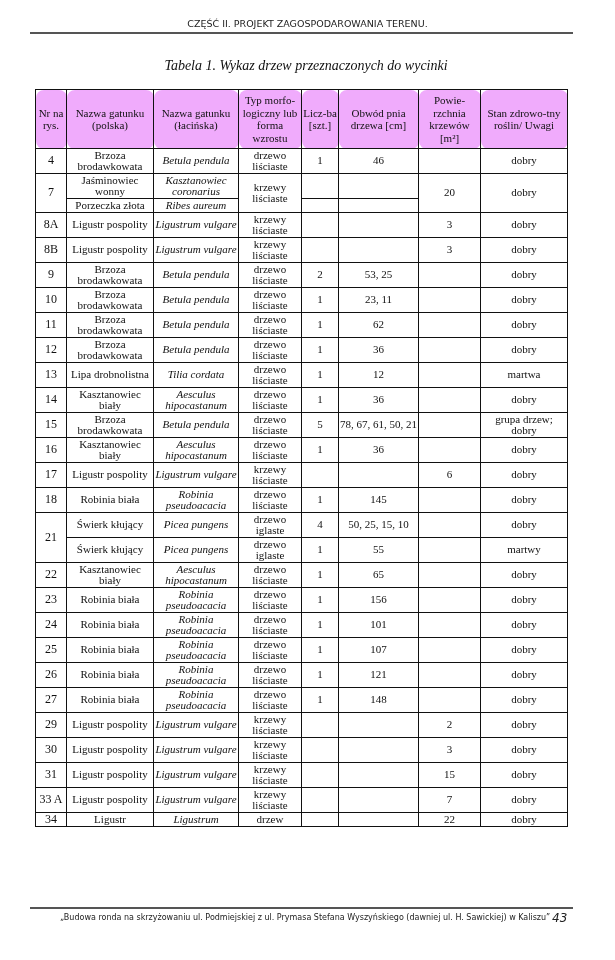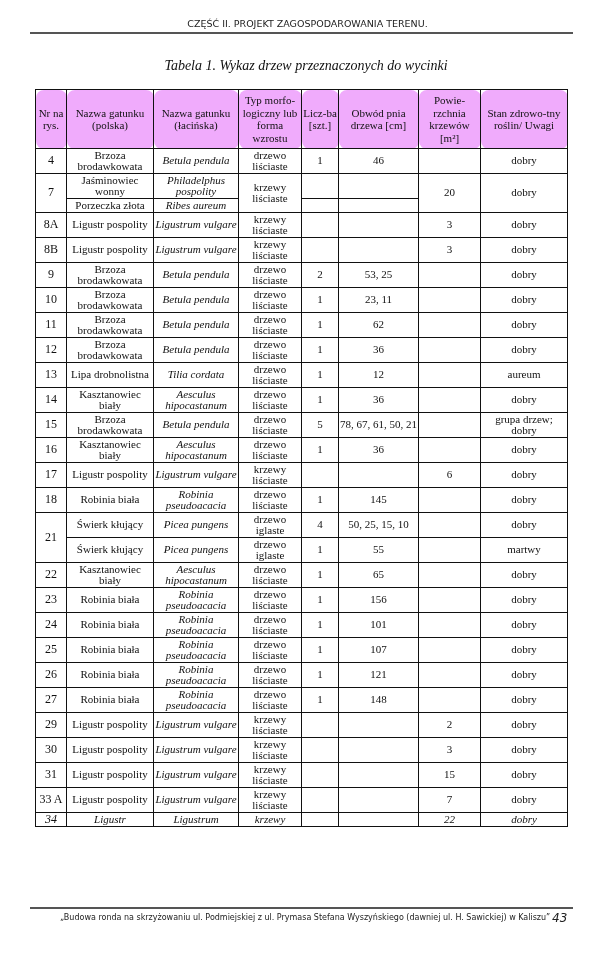--- a/index.html
+++ b/index.html
@@ -6,21 +6,21 @@
   body { width:615px; height:960px; position:relative; overflow:hidden; font-family:"Liberation Serif", serif; color:#111; }
   .hdr { position:absolute; left:0; top:18px; width:615px; text-align:center; font-family:"DejaVu Sans", sans-serif; font-size:9.5px; letter-spacing:0; color:#222; }
   .hdr-line { position:absolute; left:30px; top:32px; width:543px; height:2px; background:#555; }
   .caption { position:absolute; left:0; top:58px; width:572px; text-align:center; font-style:italic; font-size:14px; padding-left:40px; box-sizing:border-box; }
   table.trees { position:absolute; left:35px; top:89px; border-collapse:collapse; table-layout:fixed; width:532px; font-size:11px; line-height:11.5px; }
   table.trees th, table.trees td { border:1.5px solid #111; text-align:center; vertical-align:middle; padding:0 1px; overflow:hidden; }
   table.trees th { background:#f0abfc; font-weight:normal; font-size:11px; line-height:12.5px; height:58px;border-radius:8px; }
   table.trees td { height:24px; }
   table.trees td.lat { font-style:italic;text-align:center; }
   table.trees td.nr { font-size:12px; }
-  table.trees tr.last td { height:13px; line-height:11px;font-style:italic; }
+  table.trees tr.last td { height:13px; line-height:11px; }
   .ftr-line { position:absolute; left:30px; top:907px; width:543px; height:1.5px; background:#555; }
   .ftr { position:absolute; left:32px; top:913px; font-family:"DejaVu Sans", sans-serif; font-size:8px; color:#222;margin-left:28px; }
   .pnum { position:absolute; left:552px; top:911px; font-family:"DejaVu Sans", sans-serif; font-style:italic; font-size:12px; color:#222; }
 </style>
 </head>
 <body>
 
 <div class="hdr">CZĘŚĆ II. PROJEKT ZAGOSPODAROWANIA TERENU.</div>
 <div class="hdr-line"></div>
 
@@ -56,21 +56,21 @@
         <td class="lat">Betula pendula</td>
         <td>drzewo liściaste</td>
         <td>1</td>
         <td>46</td>
         <td></td>
         <td>dobry</td>
       </tr>
       <tr>
         <td class="nr" rowspan="2">7</td>
         <td>Jaśminowiec wonny</td>
-        <td class="lat">Philadelphus pospolity</td>
+        <td class="lat">Kasztanowiec coronarius</td>
         <td rowspan="2">krzewy liściaste</td>
         <td></td>
         <td></td>
         <td rowspan="2">20</td>
         <td rowspan="2">dobry</td>
       </tr>
       <tr>
         <td style="height: 13px;">Porzeczka złota</td>
         <td class="lat" style="height: 13px; margin-top: 20px;">Ribes aureum</td>
         <td style="height: 13px;"></td>
@@ -137,21 +137,21 @@
         <td>dobry</td>
       </tr>
       <tr>
         <td class="nr">13</td>
         <td>Lipa drobnolistna</td>
         <td class="lat">Tilia cordata</td>
         <td>drzewo liściaste</td>
         <td>1</td>
         <td>12</td>
         <td></td>
-        <td>aureum</td>
+        <td>martwa</td>
       </tr>
       <tr>
         <td class="nr">14</td>
         <td>Kasztanowiec biały</td>
         <td class="lat">Aesculus hipocastanum</td>
         <td>drzewo liściaste</td>
         <td>1</td>
         <td>36</td>
         <td></td>
         <td>dobry</td>
@@ -312,21 +312,21 @@
         <td>krzewy liściaste</td>
         <td></td>
         <td></td>
         <td>7</td>
         <td>dobry</td>
       </tr>
       <tr class="last">
         <td class="nr">34</td>
         <td>Ligustr</td>
         <td class="lat">Ligustrum</td>
-        <td>krzewy</td>
+        <td>drzew</td>
         <td></td>
         <td></td>
         <td>22</td>
         <td>dobry</td>
       </tr>
     </tbody>
 </table>
 
 <div class="ftr-line"></div>
 <div class="ftr">„Budowa ronda na skrzyżowaniu ul. Podmiejskiej z ul. Prymasa Stefana Wyszyńskiego (dawniej ul. H. Sawickiej) w Kaliszu”</div>

